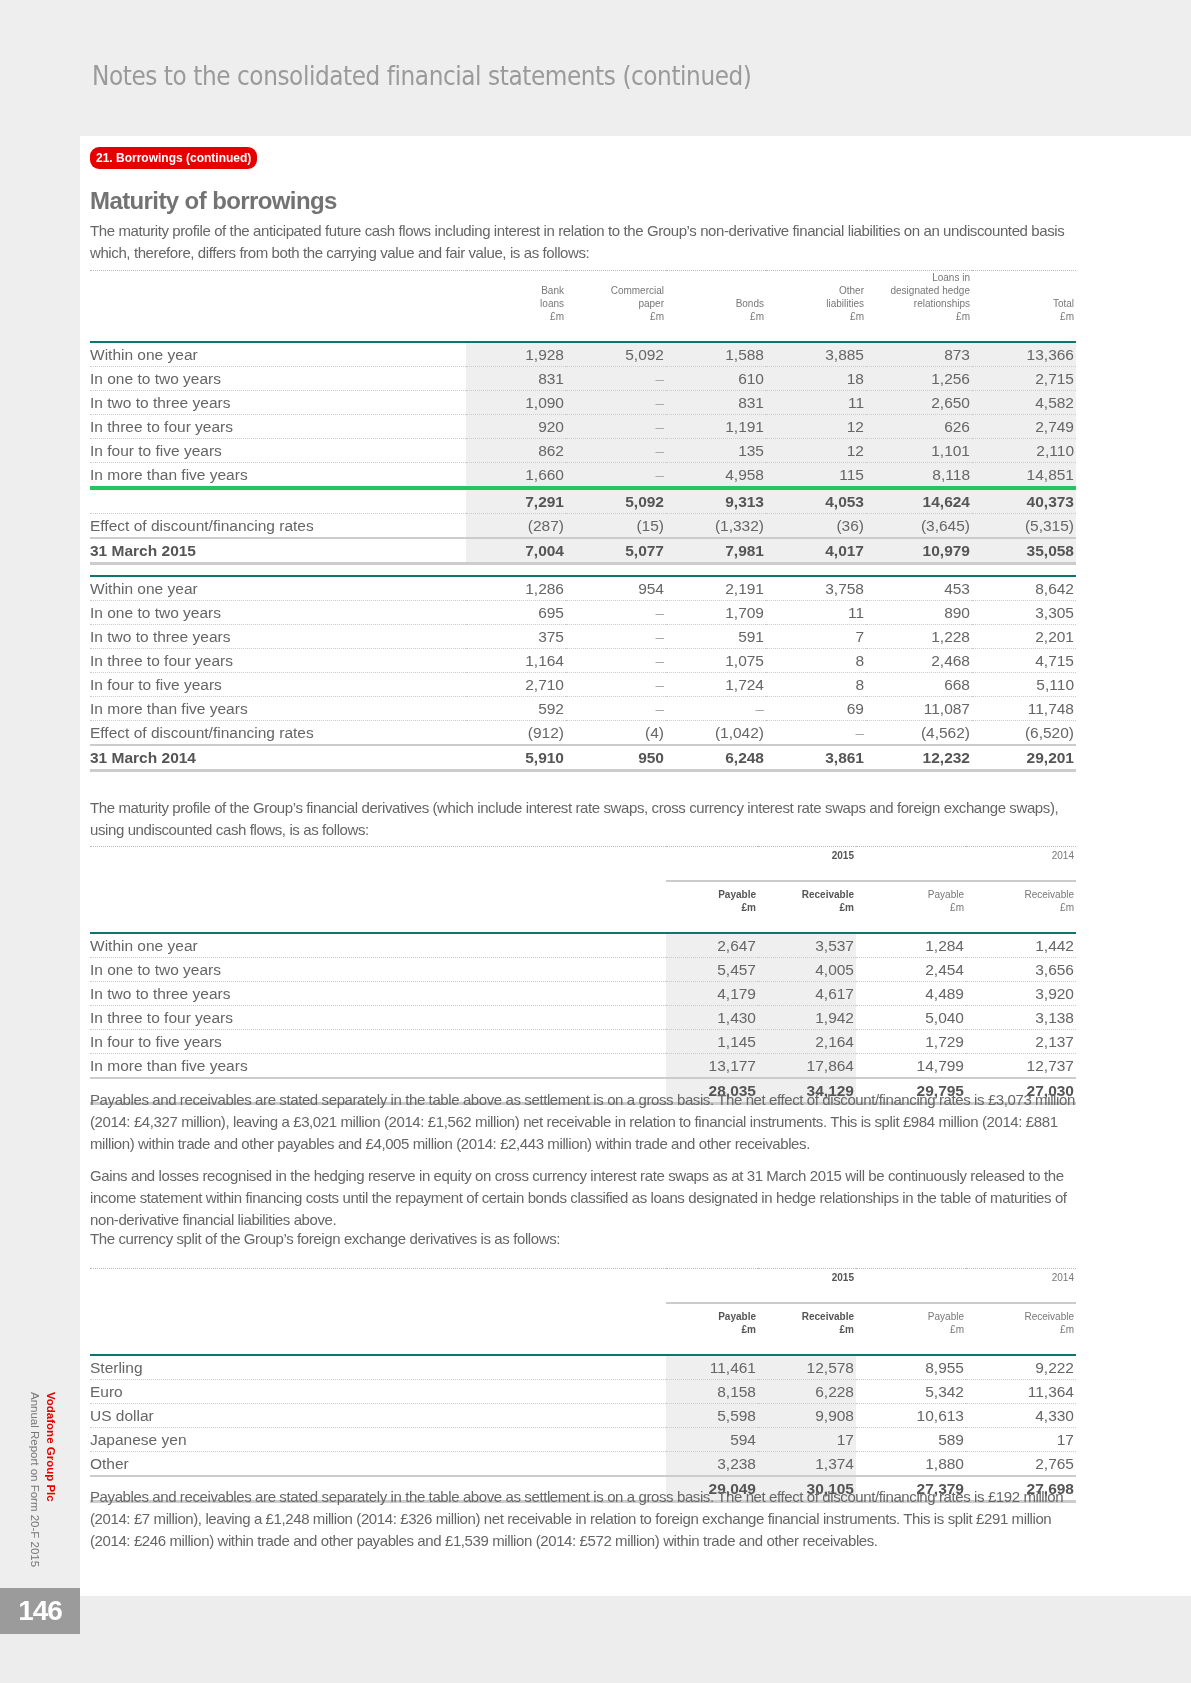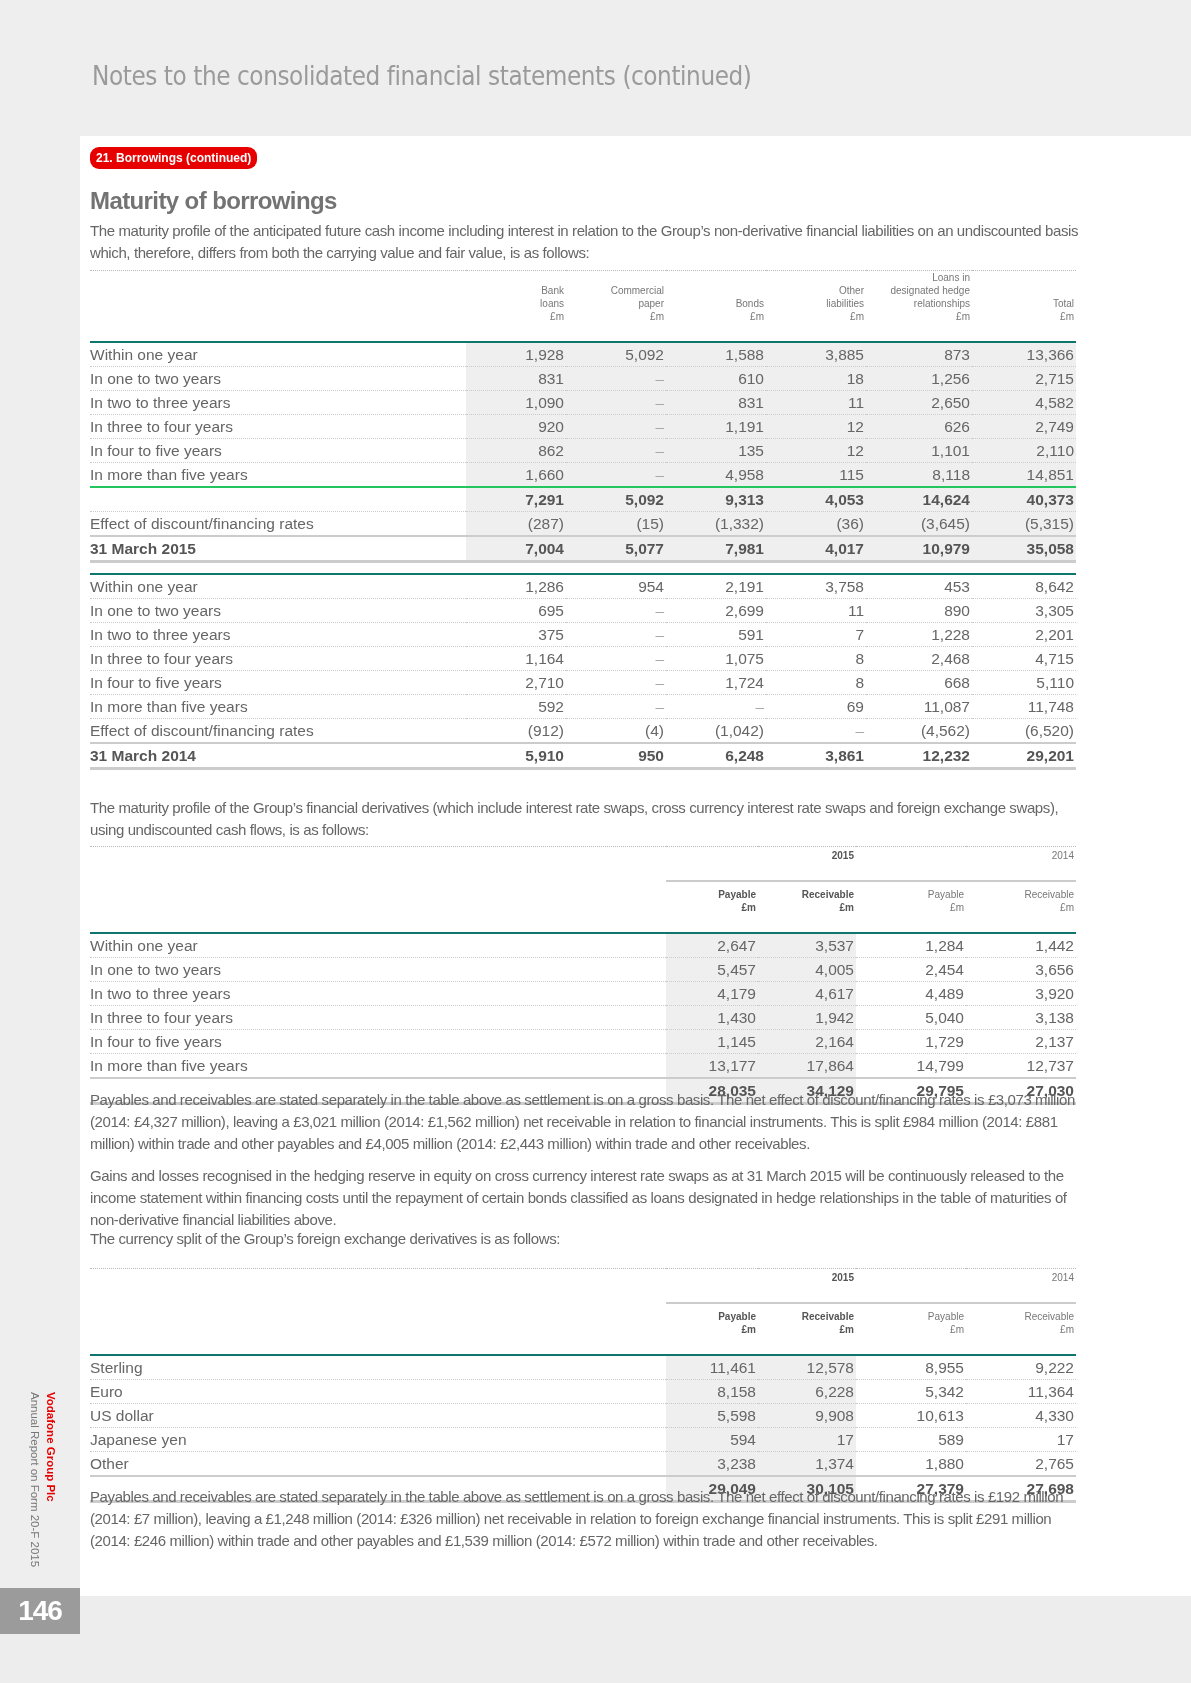--- a/index.html
+++ b/index.html
@@ -46,21 +46,21 @@
   }
   table.fin td, table.fin th { padding: 0 2px; text-align: right; white-space: nowrap; }
   table.fin td.label { text-align: left; padding-left: 0; }
   table.fin thead th {
     font-weight: normal; font-size: 10px; line-height: 13px; color: #777; vertical-align: bottom; padding-bottom: 18px;
   }
   table.fin thead th.bold { font-weight: bold; color: #555; }
   table.fin thead tr.top th { border-top: 1px dotted #bbb; }
   table.fin tbody tr td { border-top: 1px dotted #ccc; height: 23px; }
   table.fin tbody tr.first td { border-top: 2px solid #0f766e; }
-  table.fin tbody tr.total td { font-weight: bold; color: #555; border-top: 2px solid #22c55e; }
+  table.fin tbody tr.total td { font-weight: bold; color: #555; border-top: 4px solid #22c55e; }
   table.fin tbody tr.grand td { font-weight: bold; color: #555; border-top: 2px solid #ccc; border-bottom: 3px solid #ccc; }
   table.fin tbody tr.effect td { border-top: 1px dotted #ccc; }
   .shade { background: #efefef; }
   .yearhdr { font-size: 10px; border-bottom: 2px solid #ccc; }
   .dash { color: #aaa; }
 
   .side-vert {
     position: absolute; left: 44px; top: 1392px;
     writing-mode: vertical-rl; font-size: 11.5px; color: #777; line-height: 14px;
     height: 212px;
@@ -76,21 +76,21 @@
 <body>
 
 <div class="header-band"></div>
 <div class="page-title">Notes to the consolidated financial statements (continued)</div>
 <div class="sidebar"></div>
 <div class="content"></div>
 <div class="footer-band"></div>
 
 <div class="section-tag">21. Borrowings (continued)</div>
 <div class="section-heading">Maturity of borrowings</div>
-<div class="para" style="top:220px;">The maturity profile of the anticipated future cash income including interest in relation to the Group’s non-derivative financial liabilities on an undiscounted basis which, therefore, differs from both the carrying value and fair value, is as follows:</div>
+<div class="para" style="top:220px;">The maturity profile of the anticipated future cash flows including interest in relation to the Group’s non-derivative financial liabilities on an undiscounted basis which, therefore, differs from both the carrying value and fair value, is as follows:</div>
 
 <table class="fin" id="borrow-table" style="top:270px;">
   <colgroup>
     <col style="width:376px">
       <col style="width:100px">
       <col style="width:100px">
       <col style="width:100px">
       <col style="width:100px">
       <col style="width:106px">
       <col style="width:104px">
@@ -220,21 +220,21 @@
         <td class="">954</td>
         <td class="">2,191</td>
         <td class="">3,758</td>
         <td class="">453</td>
         <td class="">8,642</td>
       </tr>
       <tr>
         <td class="label">In one to two years</td>
         <td class="">695</td>
         <td class="dash">–</td>
-        <td class="">2,699</td>
+        <td class="">1,709</td>
         <td class="">11</td>
         <td class="">890</td>
         <td class="">3,305</td>
       </tr>
       <tr>
         <td class="label">In two to three years</td>
         <td class="">375</td>
         <td class="dash">–</td>
         <td class="">591</td>
         <td class="">7</td>

